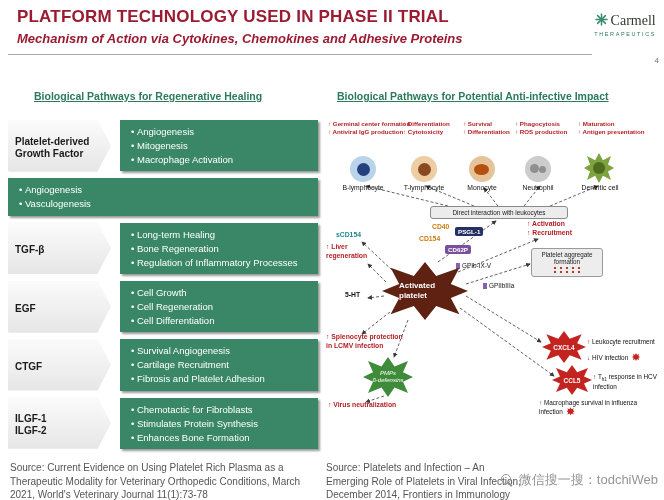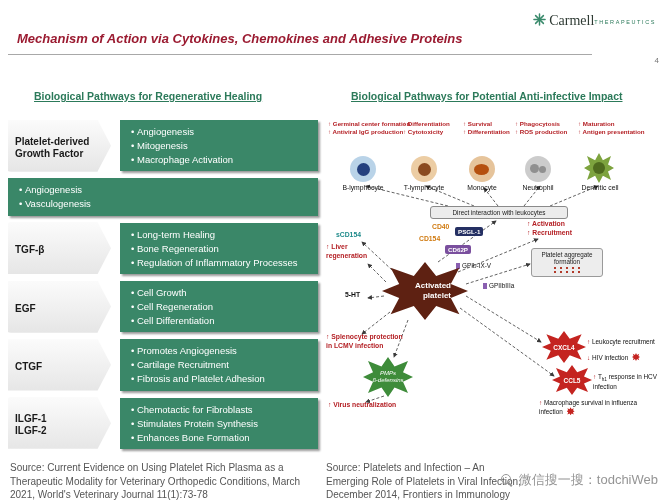--- a/index.html
+++ b/index.html
@@ -7,29 +7,29 @@
   .slide {
     position:relative; width:664px; height:500px; background:#ffffff;
     font-family:"Liberation Sans", sans-serif; overflow:hidden;
   }
   
   .title { position:absolute; left:17px; top:7px; font-size:17px; font-weight:bold;
            color:var(--title_red,#9b1b31); letter-spacing:.2px; }
   .subtitle { position:absolute; left:17px; top:31px; font-size:13px; font-weight:bold;
               font-style:italic; color:var(--title_red,#9b1b31); }
   .hrule { position:absolute; left:8px; top:54px; width:584px; border-top:1px solid #a8a8a8; }
-  .logo { position:absolute; right:8px; top:12px; display:flex; flex-direction:row; align-items:center; }
+  .logo { position:absolute; right:8px; top:12px; display:flex; flex-direction:column; align-items:center; }
   .logo-row { display:flex; align-items:center; gap:3px; }
   .logo-name { font-family:"Liberation Serif", serif; font-size:14px; color:#2e3a33; }
   .logo-sub { font-size:5.5px; letter-spacing:1.6px; color:var(--heading_green,#2c7a5a); margin-top:1px; }
   .pagenum { position:absolute; right:5px; top:56px; font-size:8px; color:#777; }
   
   .col-heading { position:absolute; top:90px; font-size:10.5px; font-weight:bold;
                  color:var(--heading_green,#2c7a5a); text-decoration:underline;margin-left:24px; }
-  .ch-left { left:10px; } .ch-right { left:327px; }
+  .ch-left { left:10px; } .ch-right { left:313px; }
   
   .lrows { position:absolute; left:8px; top:120px; width:310px;
            display:flex; flex-direction:column; gap:7px; }
   .lrow { display:flex; align-items:stretch; gap:9px; }
   .arrow-label {
     width:103px; flex:none; background:linear-gradient(#fbfbfb,#e6e6e6);
     clip-path:polygon(0 0,87% 0,100% 50%,87% 100%,0 100%);
     display:flex; align-items:center; padding:4px 17px 0 7px;
     font-size:10px; font-weight:bold; color:#1a1a1a; line-height:1.2;
     filter:drop-shadow(1px 1px 1px rgba(0,0,0,.45)); white-space:pre-line;
@@ -85,21 +85,21 @@
              line-height:1.3; white-space:pre-line; }
   .ann-liver{left:0;top:131px;} .ann-actrec{left:201px;top:108px;}
   .ann-splen{left:0;top:221px;} .ann-virus{left:2px;top:289px;}
   .aggregate { position:absolute; left:205px; top:136px; width:72px; background:#ededed;
                border:1px solid #9a9a9a; border-radius:3px; font-size:6.3px; text-align:center;
                padding:2px 3px; color:#222; }
   .aggregate::after { content:""; display:block; width:30px; height:8px; margin:1px auto 0;
                background:radial-gradient(#b23a2a 1.2px, transparent 1.6px); background-size:6px 4px; }
   .platelet { position:absolute; left:56px; top:150px; width:86px; height:58px;
               background:var(--platelet_maroon,#5e2112); display:flex; align-items:center;
-              justify-content:center; text-align:right; color:#fff; font-weight:bold;
+              justify-content:center; text-align:left; color:#fff; font-weight:bold;
               font-size:8px; line-height:1.25; padding:0 17px; }
   .pmps { position:absolute; left:37px; top:245px; width:50px; height:40px; background:#3e8c3a;
           display:flex; align-items:center; justify-content:center; text-align:center;
           color:#fff; font-style:italic; font-size:6px; line-height:1.25; white-space:pre-line; }
   .chemo { position:absolute; display:flex; align-items:center; justify-content:center;
            color:#fff; font-weight:bold; font-size:6.5px; background:var(--chemokine_red,#c42420); }
   .cxcl4 { left:216px; top:219px; width:44px; height:32px; }
   .ccl5  { left:226px; top:253px; width:40px; height:30px; }
   .outcome { position:absolute; font-size:6.4px; color:#111; line-height:1.3; }
   .outcome .arr { color:var(--annotation_red,#b42025); font-weight:bold; }
@@ -109,20 +109,21 @@
   .o-macro{left:213px;top:287px;width:121px;}
   .outcome sub { font-size:4.6px; }
   .virus-icon { display:inline-block; width:8px; height:8px; background:var(--chemokine_red,#c42420);
                 vertical-align:-1px; margin-left:2px; }
 </style>
 </head>
 <body>
 
 <div class="slide">
 
+  <div class="title">PLATFORM TECHNOLOGY USED IN PHASE II TRIAL</div>
   <div class="subtitle">Mechanism of Action via Cytokines, Chemokines and Adhesive Proteins</div>
   <div class="hrule"></div>
 
   <div class="logo">
     <div class="logo-row">
       <span><svg width="13" height="13" viewBox="0 0 14 14">
             <g stroke="#3a8a6c" stroke-width="1.6" stroke-linecap="round">
               <line x1="7" y1="1" x2="7" y2="13"></line>
               <line x1="1" y1="7" x2="13" y2="7"></line>
               <line x1="2.8" y1="2.8" x2="11.2" y2="11.2"></line>
@@ -165,21 +166,21 @@
       <div class="arrow-label">EGF</div>
       <div class="green-box">
         <div class="bullet">Cell Growth</div>
         <div class="bullet">Cell Regeneration</div>
         <div class="bullet">Cell Differentiation</div>
       </div>
     </div>
     <div class="lrow">
       <div class="arrow-label">CTGF</div>
       <div class="green-box">
-        <div class="bullet">Promotes Angiogenesis</div>
+        <div class="bullet">Survival Angiogenesis</div>
         <div class="bullet">Cartilage Recruitment</div>
         <div class="bullet">Fibrosis and Platelet Adhesion</div>
       </div>
     </div>
     <div class="lrow">
       <div class="arrow-label">ILGF-1
 ILGF-2</div>
       <div class="green-box">
         <div class="bullet">Chemotactic for Fibroblasts</div>
         <div class="bullet">Stimulates Protein Synthesis</div>

